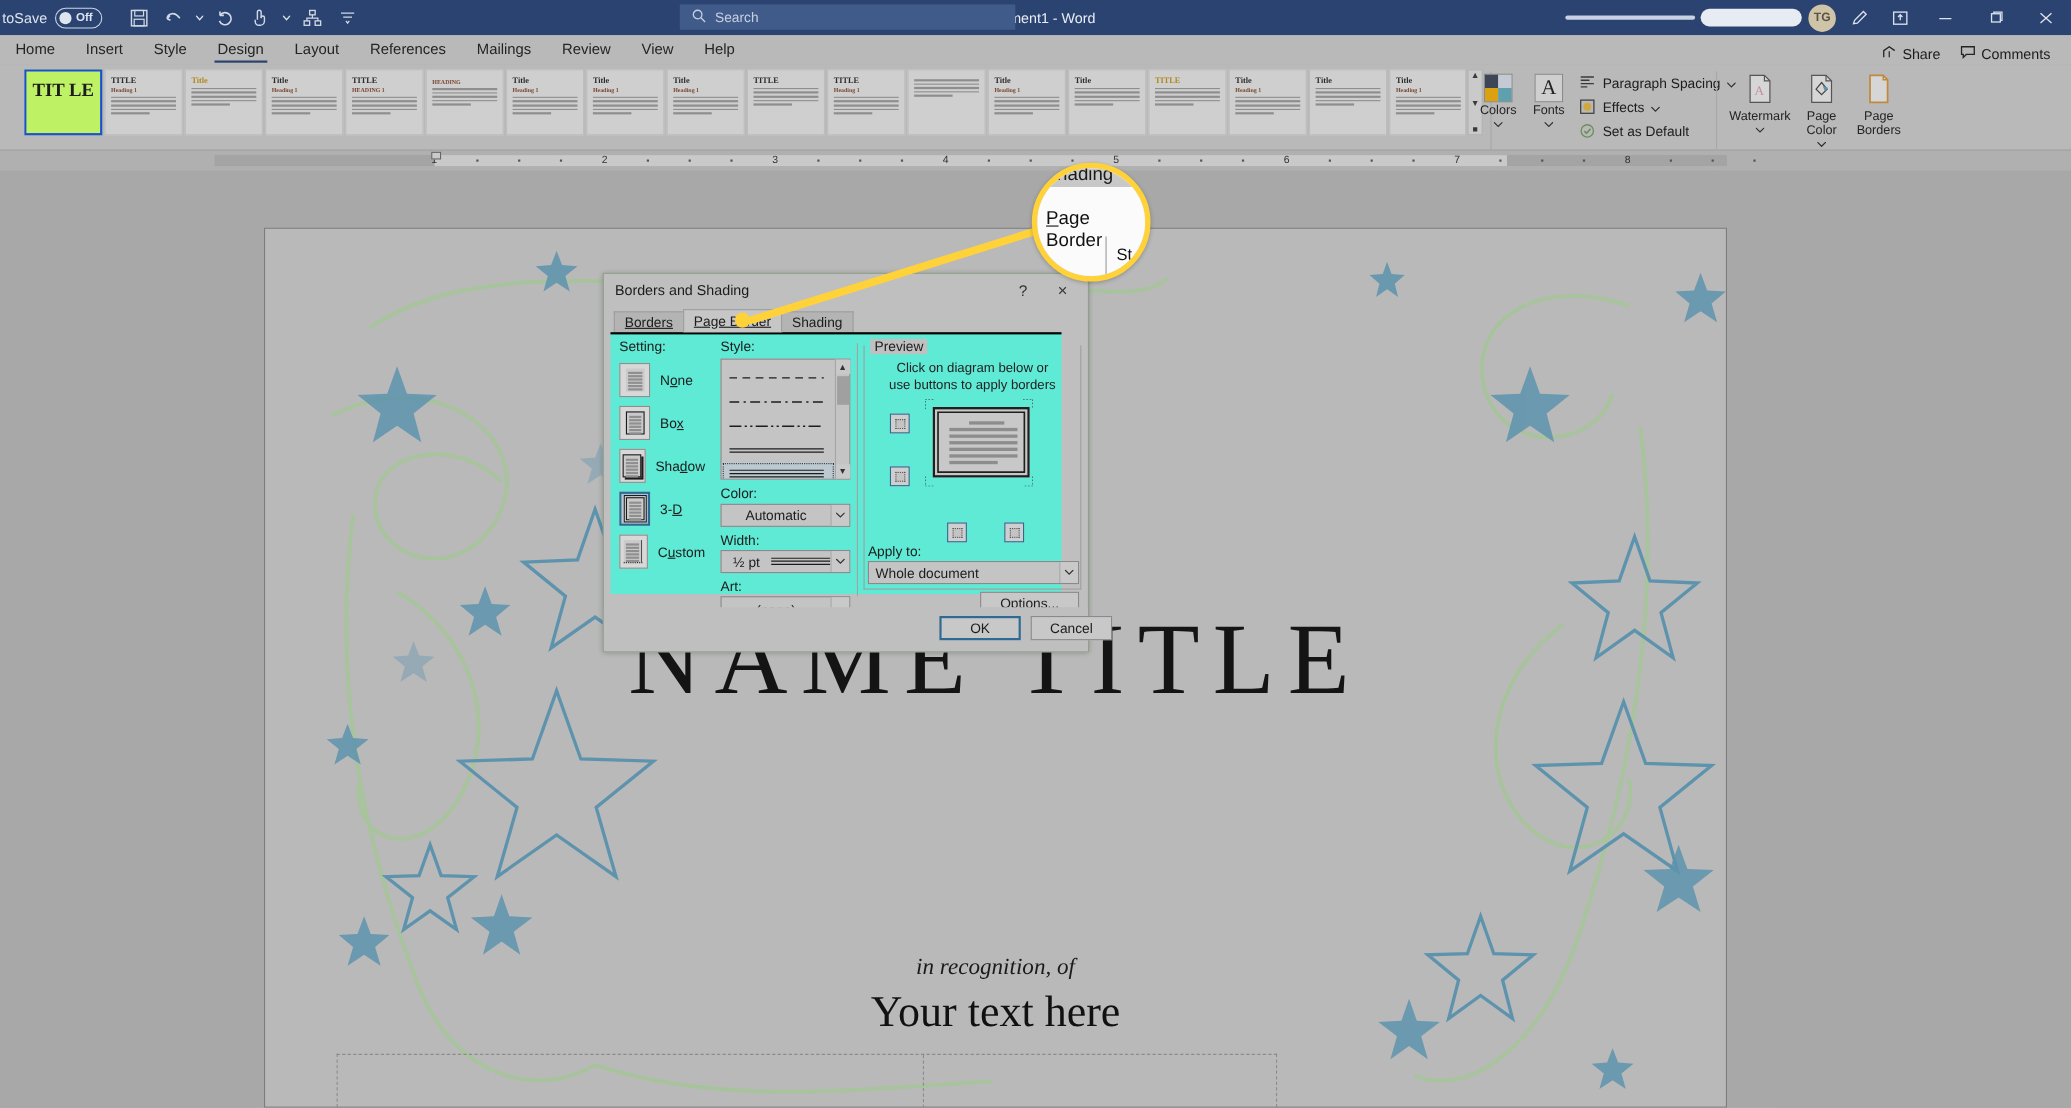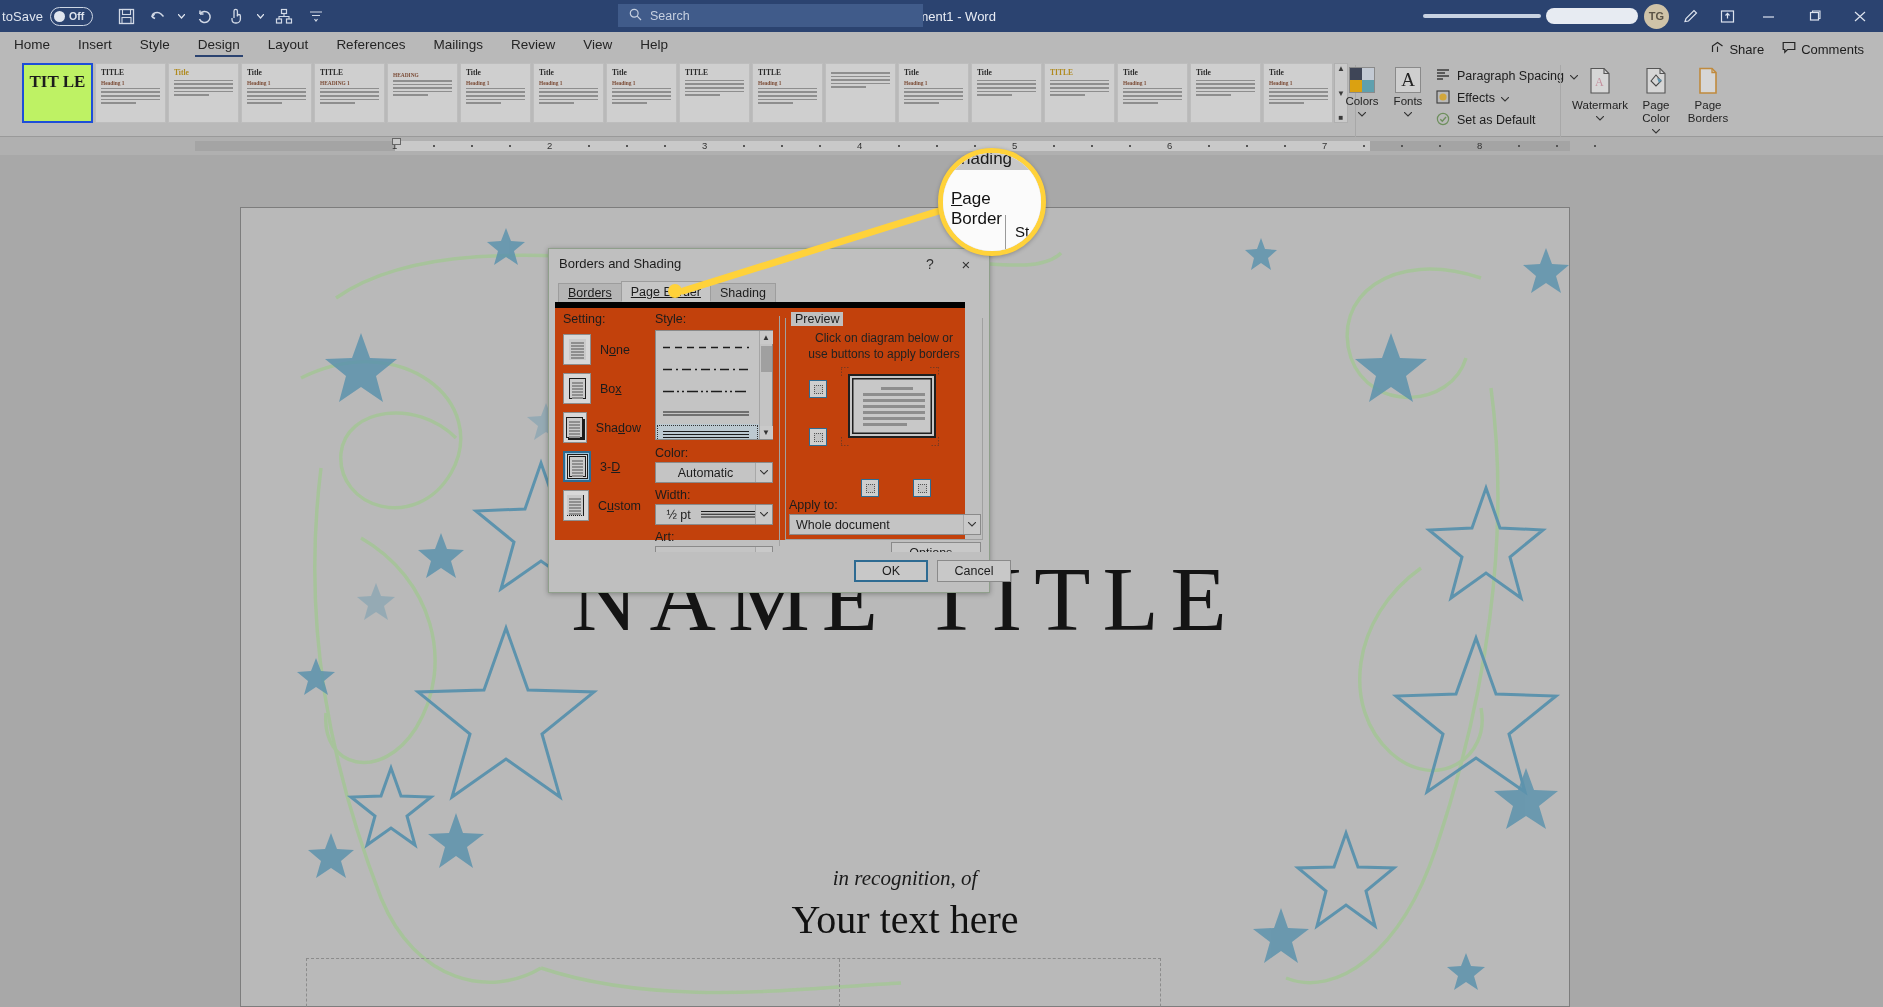--- a/index.html
+++ b/index.html
@@ -172,21 +172,21 @@
   .dlg-close{ position:absolute; right:8px; top:4px; width:30px;height:22px;
              display:flex;align-items:center;justify-content:center;font-size:15px;color:#333;}
   .tabs{ position:absolute; left:9px; top:33px; height:20px; display:flex; align-items:flex-end;}
   .dtab{
     height:19px; padding:0 9px; display:flex; align-items:center; font-size:12.5px;
     background:#b4b4b4; border:1px solid #9d9d9d; border-bottom:none; margin-right:-1px;
   }
   .dtab.on{ background:#c6c6c6; height:21px; border-bottom:1px solid #c6c6c6; z-index:2;}
   .dlg-body{
     position:absolute; left:6px; top:53px; right:24px; height:238px;
-    background:#c2410c; border-top:6px solid #000000;
+    background:#5eead4; border-top:2px solid #000000;
   }
   .u{ text-decoration:underline; }
 
   .lbl{ position:absolute; font-size:12.5px; color:#1c1c1c;}
   .settingbox{ position:absolute; left:8px; top:22px; width:78px; }
   .setrow{ display:flex; align-items:center; height:39px; margin-bottom:0px;}
   .setico{
     width:28px;height:31px;background:#d8d8d8;border:1px solid #8e8e8e;
     display:flex; align-items:center; justify-content:center; position:relative;
   }

